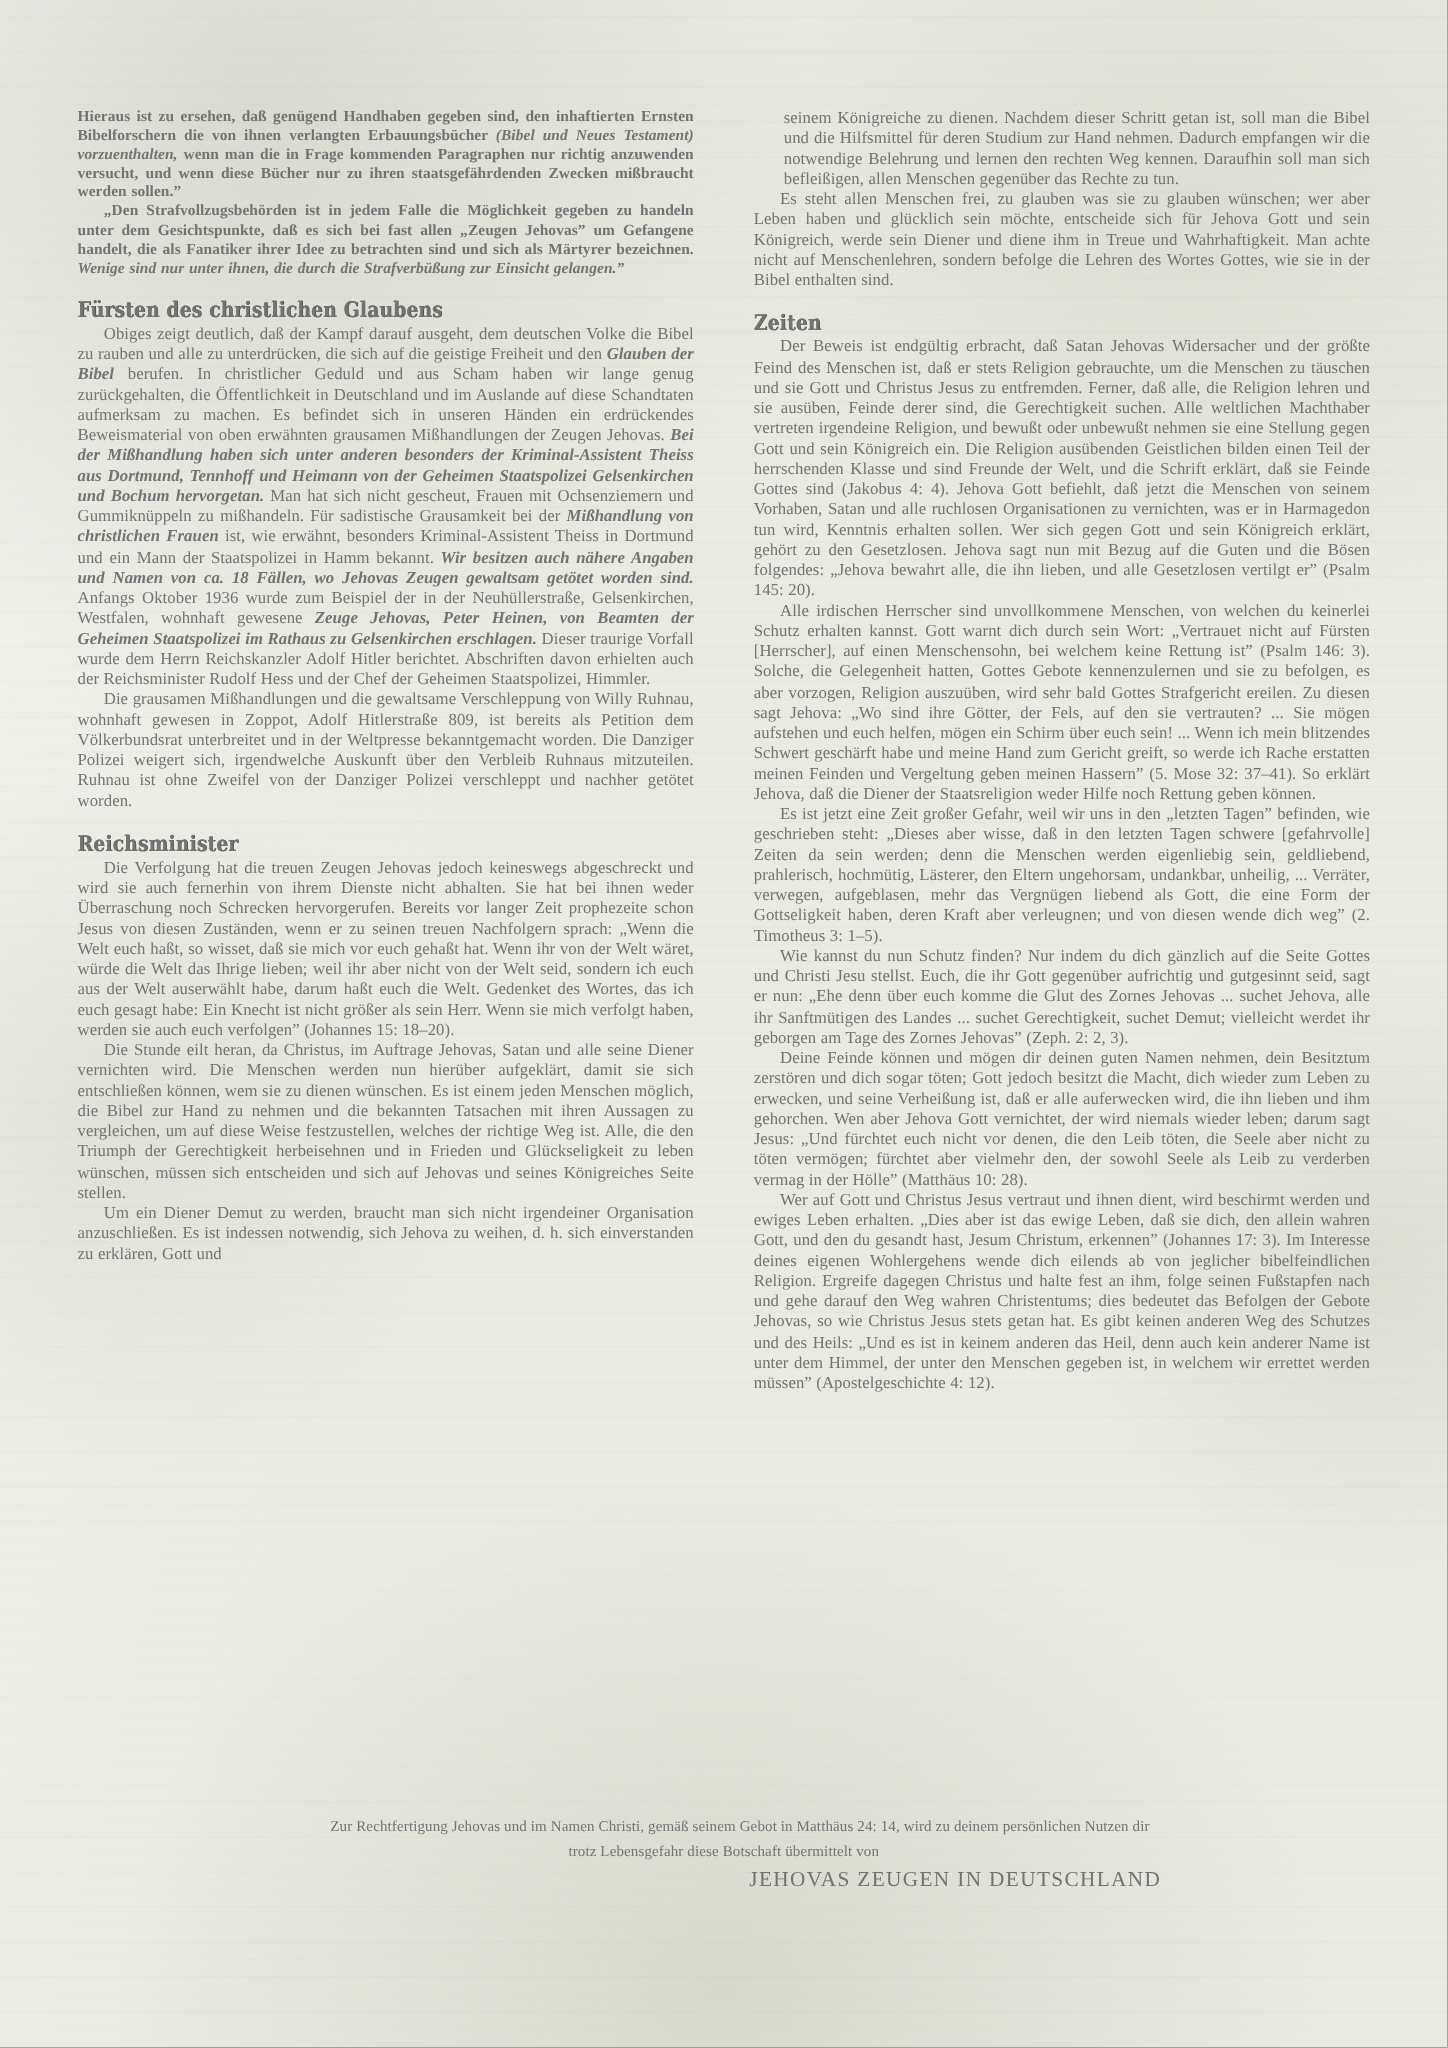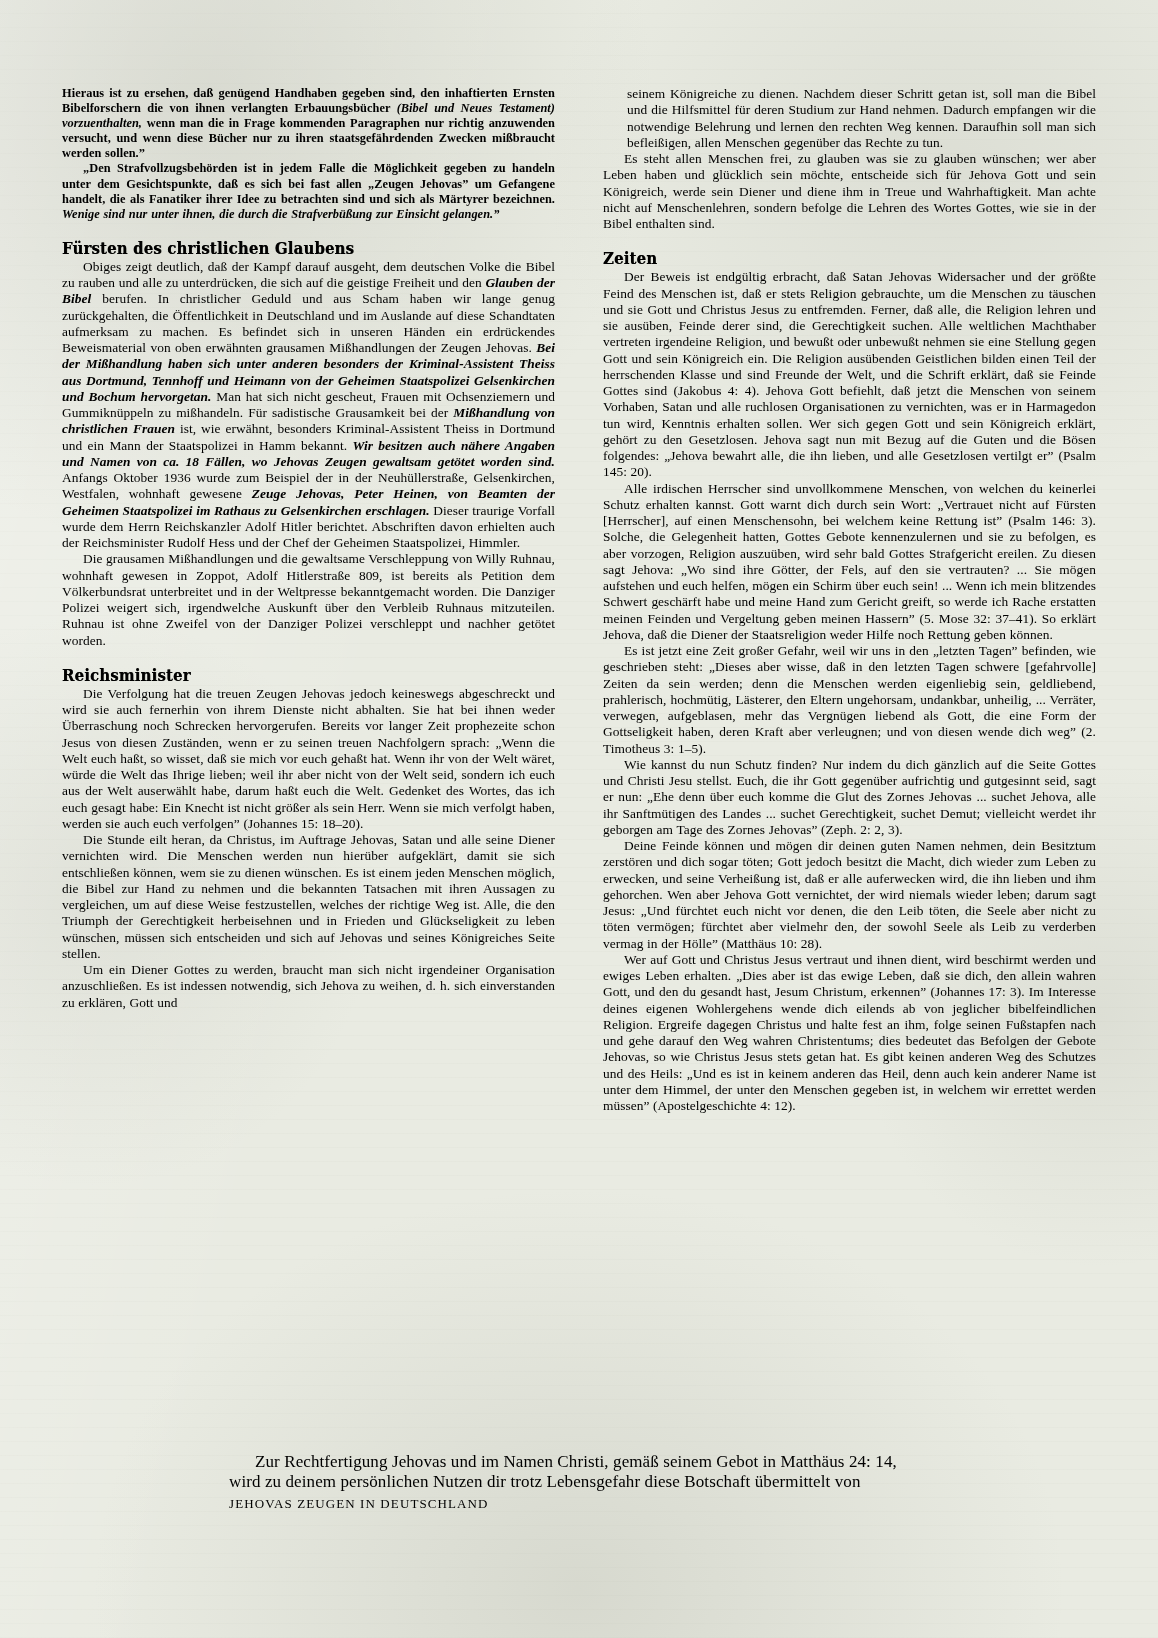--- a/index.html
+++ b/index.html
@@ -7,21 +7,21 @@
     padding: 0;
     background: #6e6e68;
   }
   #page {
     position: relative;
     width: 1158px;
     height: 1638px;
     background: #e9ebe2;
     overflow: hidden;
     font-family: "Liberation Serif", "DejaVu Serif", serif;
-    color: #000000;
+    color: #737373;
   }
   
   #page::before {
     content: "";
     position: absolute;
     inset: 0;
     pointer-events: none;
     background:
       radial-gradient(ellipse 55% 40% at 18% 6%, rgba(170,172,158,0.30), rgba(170,172,158,0) 70%),
       radial-gradient(ellipse 50% 30% at 82% 10%, rgba(175,177,164,0.22), rgba(175,177,164,0) 70%),
@@ -110,31 +110,31 @@
   .footer {
     position: absolute;
     left: 0;
     top: 1452px;
     width: 1158px;
     text-align: left;
   }
   .footer .ftext {
     width: 700px;
     margin: 0 auto;
-    font-size: 17px;
+    font-size: 12px;
     line-height: 19.5px;
     text-indent: 26px;
-    text-align: left;
+    text-align: center;
     letter-spacing: 0.1px;
   }
   .footer .sig {
     width: 700px;
     margin: 2px auto 0 auto;
-    text-align: left;
-    font-size: 13px;
+    text-align: right;
+    font-size: 17px;
     letter-spacing: 1.1px;
     line-height: 22px;
   }
 </style>
 </head>
 <body>
 
 <div id="page">
   <div class="sheet">
 
@@ -148,21 +148,21 @@
         </div>
 
         <h2 class="fraktur"><span class="fr">Fürsten des christlichen Glaubens</span></h2>
         <p><span>Obiges zeigt deutlich, daß der Kampf darauf ausgeht, dem deutschen Volke die Bibel zu rauben und alle zu unterdrücken, die sich auf die geistige Freiheit und den <i class="bi">Glauben der Bibel</i> berufen. In christlicher Geduld und aus Scham haben wir lange genug zurückgehalten, die Öffentlichkeit in Deutschland und im Auslande auf diese Schandtaten aufmerksam zu machen. Es befindet sich in unseren Händen ein erdrückendes Beweismaterial von oben erwähnten grausamen Mißhandlungen der Zeugen Jehovas. <i class="bi">Bei der Mißhandlung haben sich unter anderen besonders der Kriminal-Assistent Theiss aus Dortmund, Tennhoff und Heimann von der Geheimen Staatspolizei Gelsenkirchen und Bochum hervorgetan.</i> Man hat sich nicht gescheut, Frauen mit Ochsenziemern und Gummiknüppeln zu mißhandeln. Für sadistische Grausamkeit bei der <i class="bi">Mißhandlung von christlichen Frauen</i> ist, wie erwähnt, besonders Kriminal-Assistent Theiss in Dortmund und ein Mann der Staatspolizei in Hamm bekannt. <i class="bi">Wir besitzen auch nähere Angaben und Namen von ca. 18 Fällen, wo Jehovas Zeugen gewaltsam getötet worden sind.</i> Anfangs Oktober 1936 wurde zum Beispiel der in der Neuhüllerstraße, Gelsenkirchen, Westfalen, wohnhaft gewesene <i class="bi">Zeuge Jehovas, Peter Heinen, von Beamten der Geheimen Staatspolizei im Rathaus zu Gelsenkirchen erschlagen.</i> Dieser traurige Vorfall wurde dem Herrn Reichskanzler Adolf Hitler berichtet. Abschriften davon erhielten auch der Reichsminister Rudolf Hess und der Chef der Geheimen Staatspolizei, Himmler.</span></p>
         <p><span>Die grausamen Mißhandlungen und die gewaltsame Verschleppung von Willy Ruhnau, wohnhaft gewesen in Zoppot, Adolf Hitlerstraße 809, ist bereits als Petition dem Völkerbundsrat unterbreitet und in der Weltpresse bekanntgemacht worden. Die Danziger Polizei weigert sich, irgendwelche Auskunft über den Verbleib Ruhnaus mitzuteilen. Ruhnau ist ohne Zweifel von der Danziger Polizei verschleppt und nachher getötet worden.</span></p>
 
         <h2 class="fraktur"><span class="fr">Reichsminister</span></h2>
         <p><span>Die Verfolgung hat die treuen Zeugen Jehovas jedoch keineswegs abgeschreckt und wird sie auch fernerhin von ihrem Dienste nicht abhalten. Sie hat bei ihnen weder Überraschung noch Schrecken hervorgerufen. Bereits vor langer Zeit prophezeite schon Jesus von diesen Zuständen, wenn er zu seinen treuen Nachfolgern sprach: „Wenn die Welt euch haßt, so wisset, daß sie mich vor euch gehaßt hat. Wenn ihr von der Welt wäret, würde die Welt das Ihrige lieben; weil ihr aber nicht von der Welt seid, sondern ich euch aus der Welt auserwählt habe, darum haßt euch die Welt. Gedenket des Wortes, das ich euch gesagt habe: Ein Knecht ist nicht größer als sein Herr. Wenn sie mich verfolgt haben, werden sie auch euch verfolgen” (Johannes 15: 18–20).</span></p>
         <p><span>Die Stunde eilt heran, da Christus, im Auftrage Jehovas, Satan und alle seine Diener vernichten wird. Die Menschen werden nun hierüber aufgeklärt, damit sie sich entschließen können, wem sie zu dienen wünschen. Es ist einem jeden Menschen möglich, die Bibel zur Hand zu nehmen und die bekannten Tatsachen mit ihren Aussagen zu vergleichen, um auf diese Weise festzustellen, welches der richtige Weg ist. Alle, die den Triumph der Gerechtigkeit herbeisehnen und in Frieden und Glückseligkeit zu leben wünschen, müssen sich entscheiden und sich auf Jehovas und seines Königreiches Seite stellen.</span></p>
 
-        <p><span>Um ein Diener Gottes zu werden, braucht man sich nicht irgendeiner Organisation anzuschließen. Es ist indessen notwendig, sich Jehova zu weihen, d. h. sich einverstanden zu erklären, Gott und</span></p>
+        <p><span>Um ein Diener Demut zu werden, braucht man sich nicht irgendeiner Organisation anzuschließen. Es ist indessen notwendig, sich Jehova zu weihen, d. h. sich einverstanden zu erklären, Gott und</span></p>
       </div>
 
       <div class="col">
 
         <p class="noind"><span>seinem Königreiche zu dienen. Nachdem dieser Schritt getan ist, soll man die Bibel und die Hilfsmittel für deren Studium zur Hand nehmen. Dadurch empfangen wir die notwendige Belehrung und lernen den rechten Weg kennen. Daraufhin soll man sich befleißigen, allen Menschen gegenüber das Rechte zu tun.</span></p>
         <p><span>Es steht allen Menschen frei, zu glauben was sie zu glauben wünschen; wer aber Leben haben und glücklich sein möchte, entscheide sich für Jehova Gott und sein Königreich, werde sein Diener und diene ihm in Treue und Wahrhaftigkeit. Man achte nicht auf Menschenlehren, sondern befolge die Lehren des Wortes Gottes, wie sie in der Bibel enthalten sind.</span></p>
 
         <h2 class="fraktur"><span class="fr">Zeiten</span></h2>
         <p><span>Der Beweis ist endgültig erbracht, daß Satan Jehovas Widersacher und der größte Feind des Menschen ist, daß er stets Religion gebrauchte, um die Menschen zu täuschen und sie Gott und Christus Jesus zu entfremden. Ferner, daß alle, die Religion lehren und sie ausüben, Feinde derer sind, die Gerechtigkeit suchen. Alle weltlichen Machthaber vertreten irgendeine Religion, und bewußt oder unbewußt nehmen sie eine Stellung gegen Gott und sein Königreich ein. Die Religion ausübenden Geistlichen bilden einen Teil der herrschenden Klasse und sind Freunde der Welt, und die Schrift erklärt, daß sie Feinde Gottes sind (Jakobus 4: 4). Jehova Gott befiehlt, daß jetzt die Menschen von seinem Vorhaben, Satan und alle ruchlosen Organisationen zu vernichten, was er in Harmagedon tun wird, Kenntnis erhalten sollen. Wer sich gegen Gott und sein Königreich erklärt, gehört zu den Gesetzlosen. Jehova sagt nun mit Bezug auf die Guten und die Bösen folgendes: „Jehova bewahrt alle, die ihn lieben, und alle Gesetzlosen vertilgt er” (Psalm 145: 20).</span></p>
         <p><span>Alle irdischen Herrscher sind unvollkommene Menschen, von welchen du keinerlei Schutz erhalten kannst. Gott warnt dich durch sein Wort: „Vertrauet nicht auf Fürsten [Herrscher], auf einen Menschensohn, bei welchem keine Rettung ist” (Psalm 146: 3). Solche, die Gelegenheit hatten, Gottes Gebote kennenzulernen und sie zu befolgen, es aber vorzogen, Religion auszuüben, wird sehr bald Gottes Strafgericht ereilen. Zu diesen sagt Jehova: „Wo sind ihre Götter, der Fels, auf den sie vertrauten? ... Sie mögen aufstehen und euch helfen, mögen ein Schirm über euch sein! ... Wenn ich mein blitzendes Schwert geschärft habe und meine Hand zum Gericht greift, so werde ich Rache erstatten meinen Feinden und Vergeltung geben meinen Hassern” (5. Mose 32: 37–41). So erklärt Jehova, daß die Diener der Staatsreligion weder Hilfe noch Rettung geben können.</span></p>

